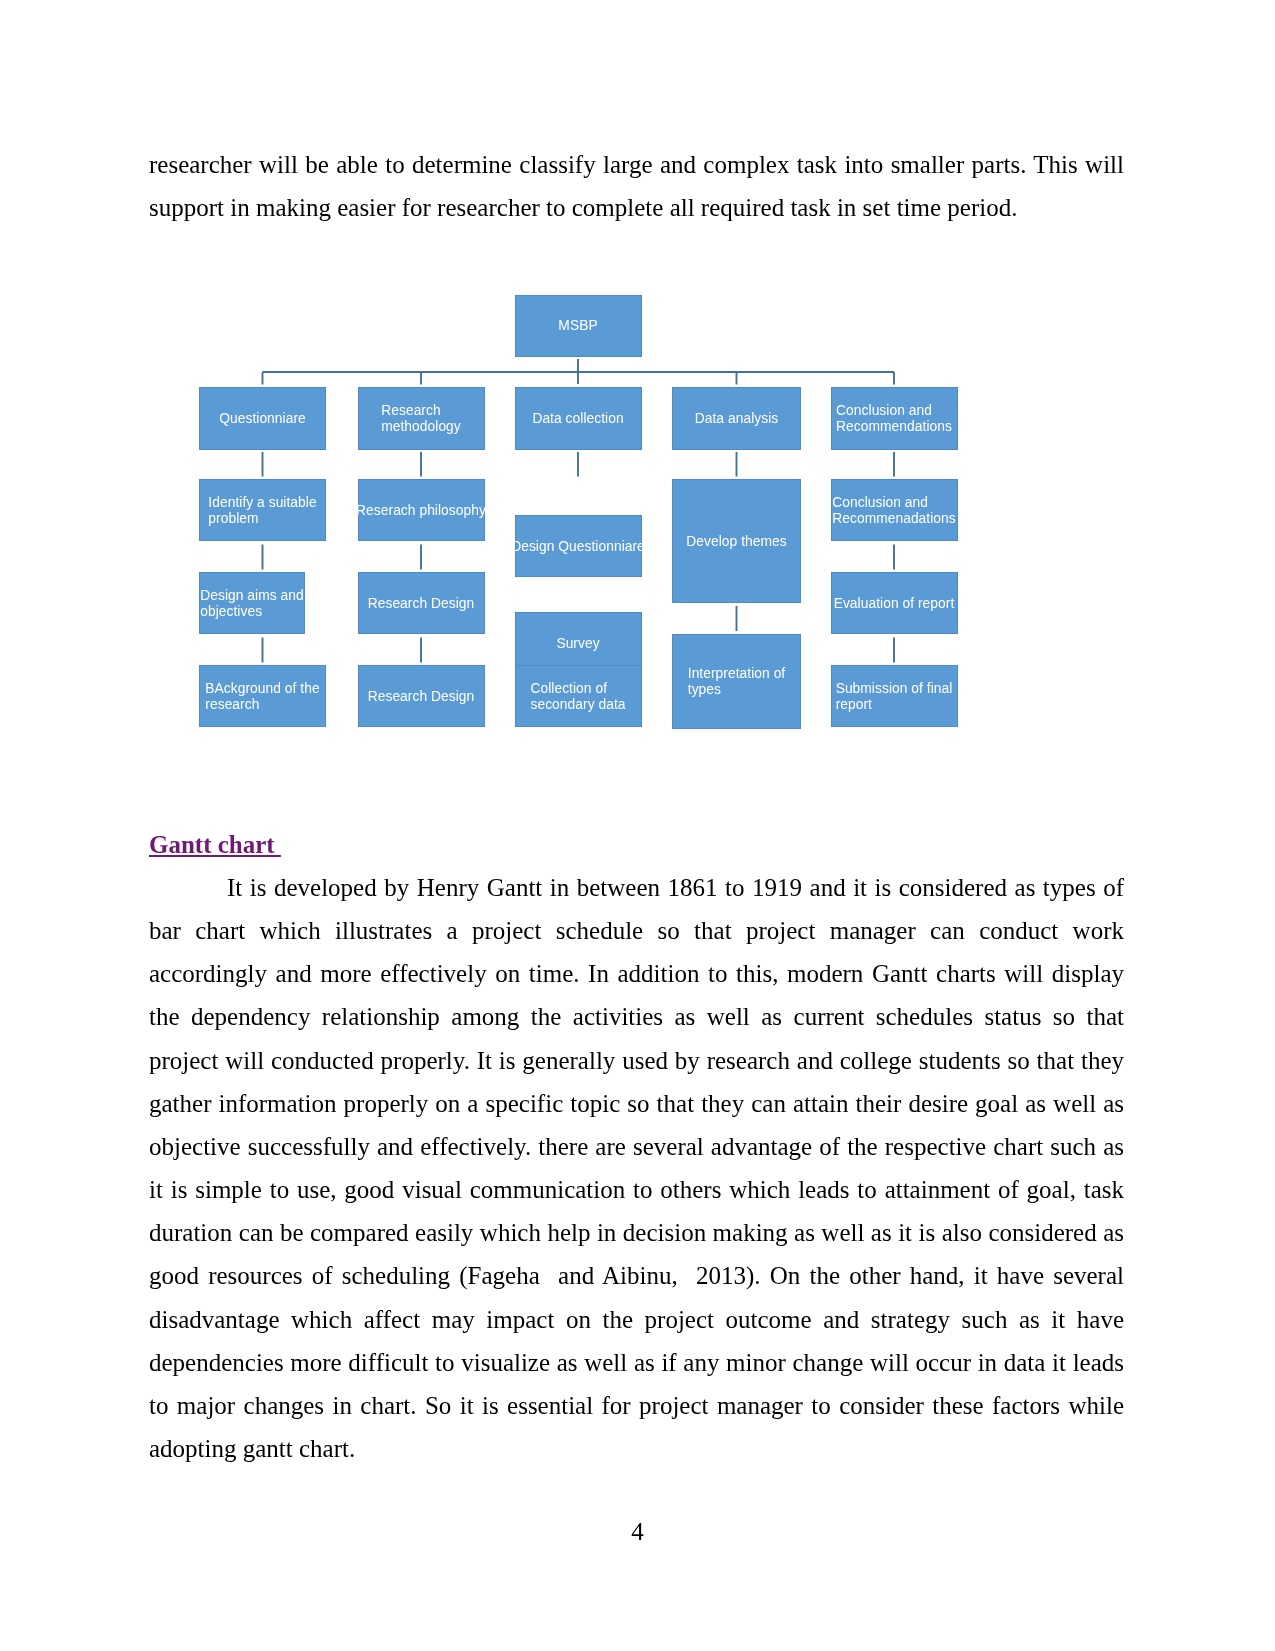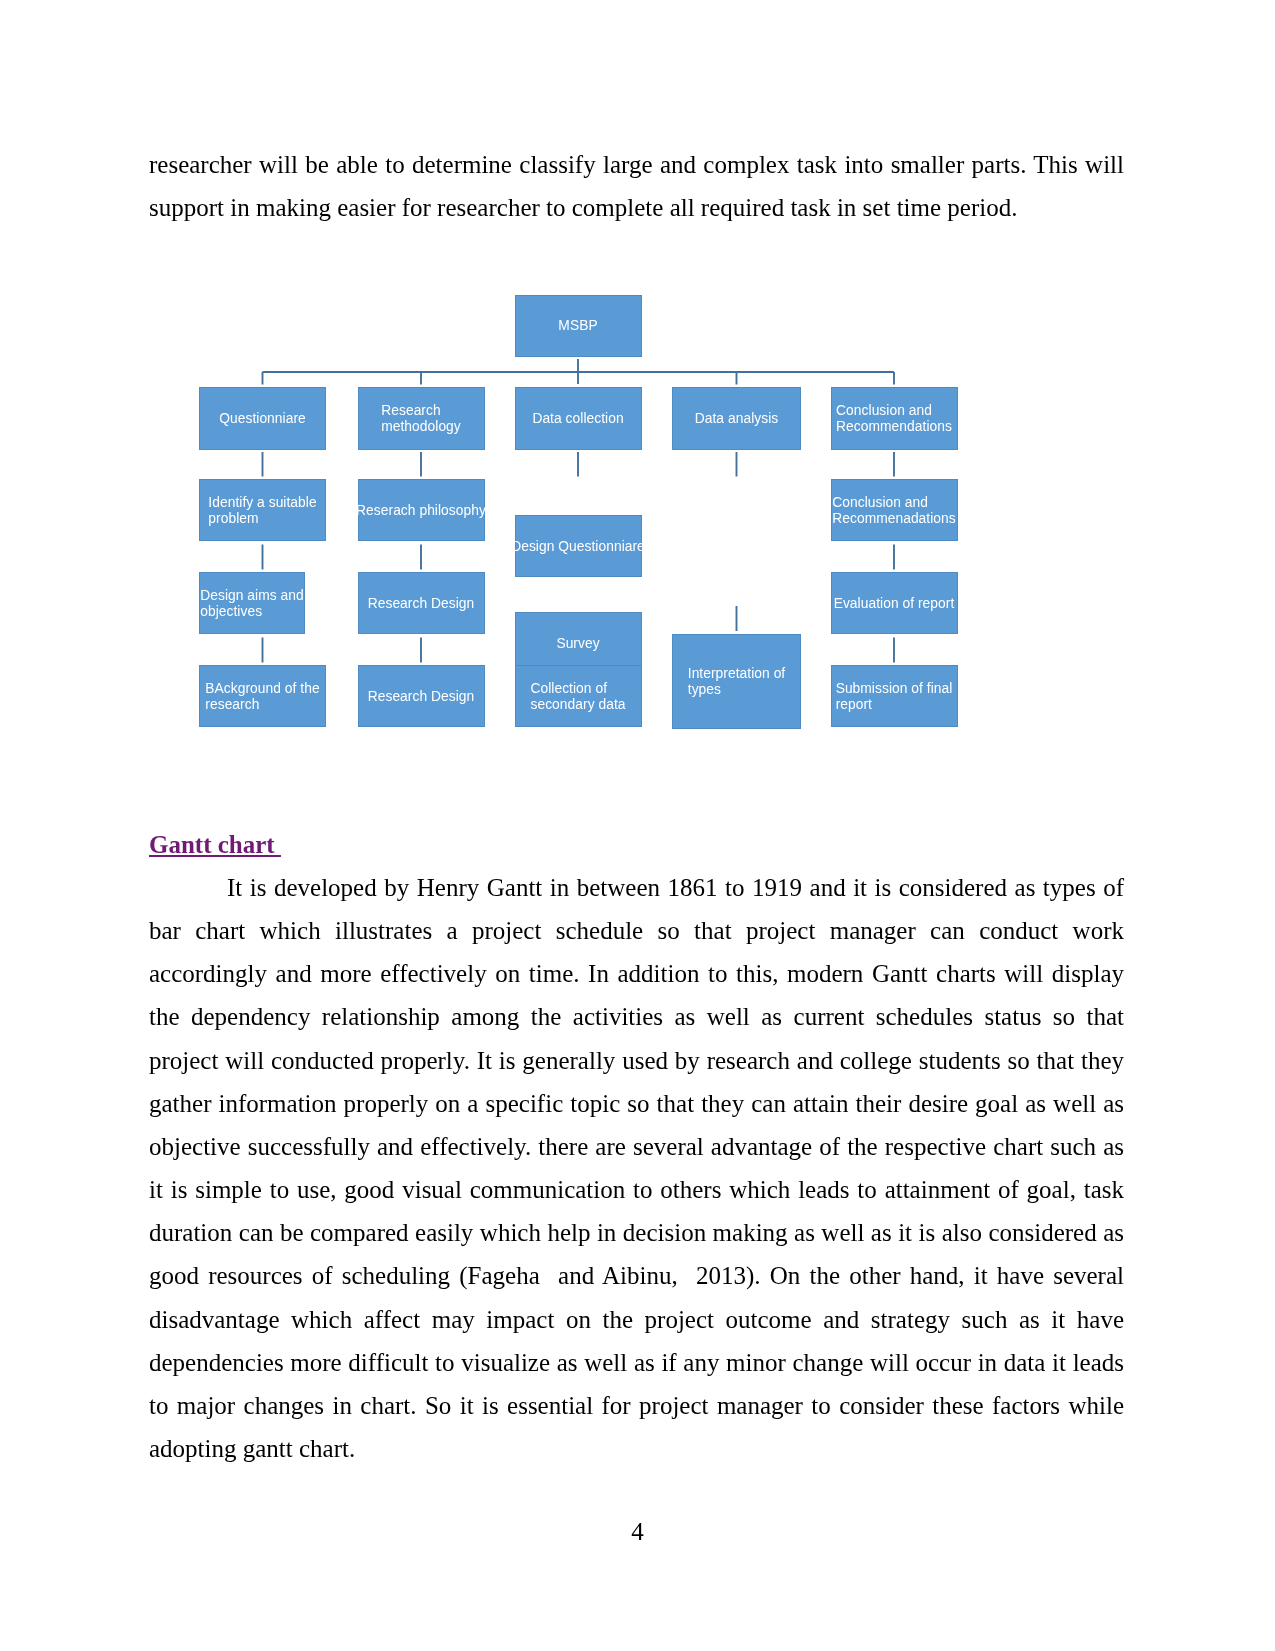--- a/index.html
+++ b/index.html
@@ -106,20 +106,23 @@
       <span class="lbl">Survey</span>
     </div>
   <div class="node" style="left:514.5px;top:665px;width:127px;height:62px;">
       <span class="lbl">Collection of
 secondary data</span>
     </div>
 
   <div class="node" style="left:672px;top:386.5px;width:129px;height:63px;">
       <span class="lbl">Data analysis</span>
     </div>
+  <div class="node" style="left:672px;top:479px;width:129px;height:124px;">
+      <span class="lbl">Develop themes</span>
+    </div>
   <div class="node" style="left:672px;top:633.5px;width:129px;height:95px;">
       <span class="lbl">Interpretation of
 types</span>
     </div>
 
   <div class="node" style="left:830.5px;top:386.5px;width:127px;height:63px;">
       <span class="lbl">Conclusion and
 Recommendations</span>
     </div>
   <div class="node" style="left:830.5px;top:479px;width:127px;height:62px;">

